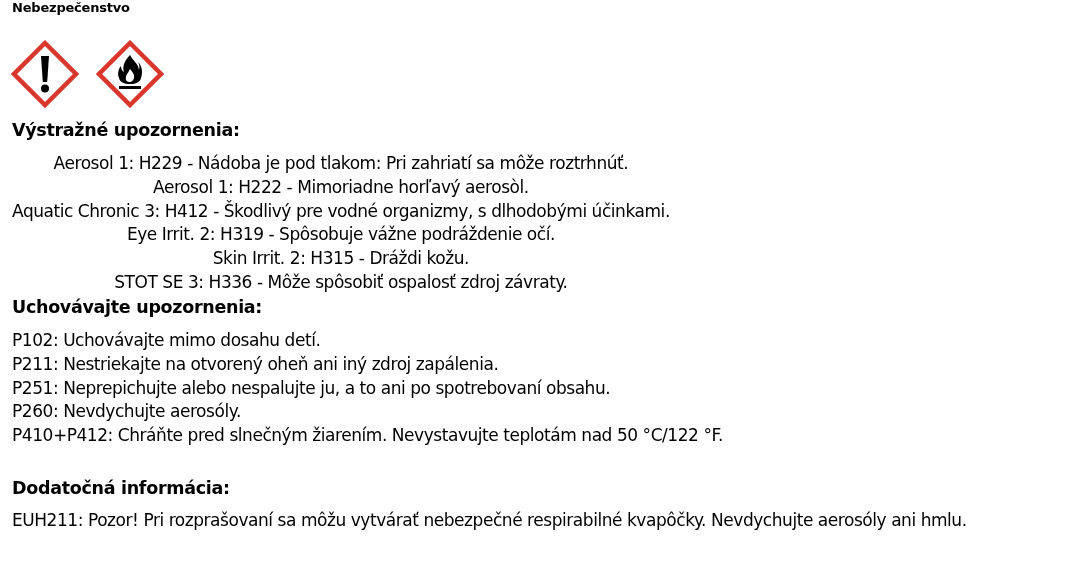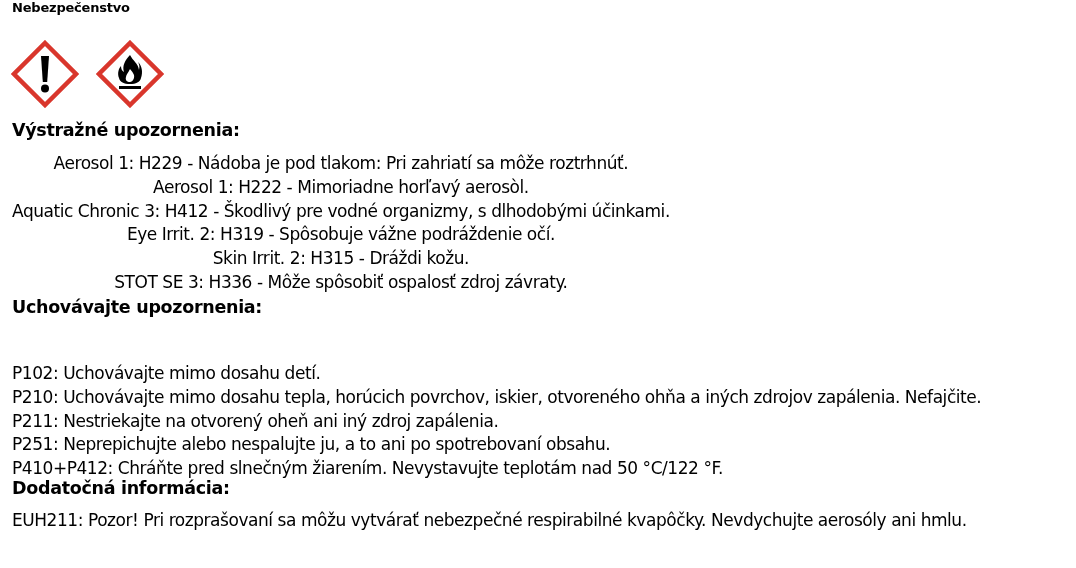--- a/index.html
+++ b/index.html
@@ -44,25 +44,25 @@
   <div class="lines" style="top:152px;text-align:center;">
     <div class="line">Aerosol 1: H229 - Nádoba je pod tlakom: Pri zahriatí sa môže roztrhnúť.</div>
     <div class="line">Aerosol 1: H222 - Mimoriadne horľavý aerosòl.</div>
     <div class="line">Aquatic Chronic 3: H412 - Škodlivý pre vodné organizmy, s dlhodobými účinkami.</div>
     <div class="line">Eye Irrit. 2: H319 - Spôsobuje vážne podráždenie očí.</div>
     <div class="line">Skin Irrit. 2: H315 - Dráždi kožu.</div>
     <div class="line">STOT SE 3: H336 - Môže spôsobiť ospalosť zdroj závraty.</div>
   </div>
 
   <div class="section-title" style="top:297px;">Uchovávajte upozornenia:</div>
-  <div class="lines" style="top:329px;margin-top:33px;">
+  <div class="lines" style="top:329px;">
     <div class="line">P102: Uchovávajte mimo dosahu detí.</div>
-    <div class="line">P210: Uchovávajte mimo dosahu tepla, horúcich povrchov, iskier, otvoreného ohňa a iných zdrojov zapálenia. Nefajčite.</div>
     <div class="line">P211: Nestriekajte na otvorený oheň ani iný zdroj zapálenia.</div>
     <div class="line">P251: Neprepichujte alebo nespalujte ju, a to ani po spotrebovaní obsahu.</div>
+    <div class="line">P260: Nevdychujte aerosóly.</div>
     <div class="line">P410+P412: Chráňte pred slnečným žiarením. Nevystavujte teplotám nad 50 °C/122 °F.</div>
   </div>
 
   <div class="section-title" style="top:478px;">Dodatočná informácia:</div>
   <div class="lines" style="top:509px;">
     <div class="line">EUH211: Pozor! Pri rozprašovaní sa môžu vytvárať nebezpečné respirabilné kvapôčky. Nevdychujte aerosóly ani hmlu.</div>
   </div>
 </div>
 
 </body></html>

